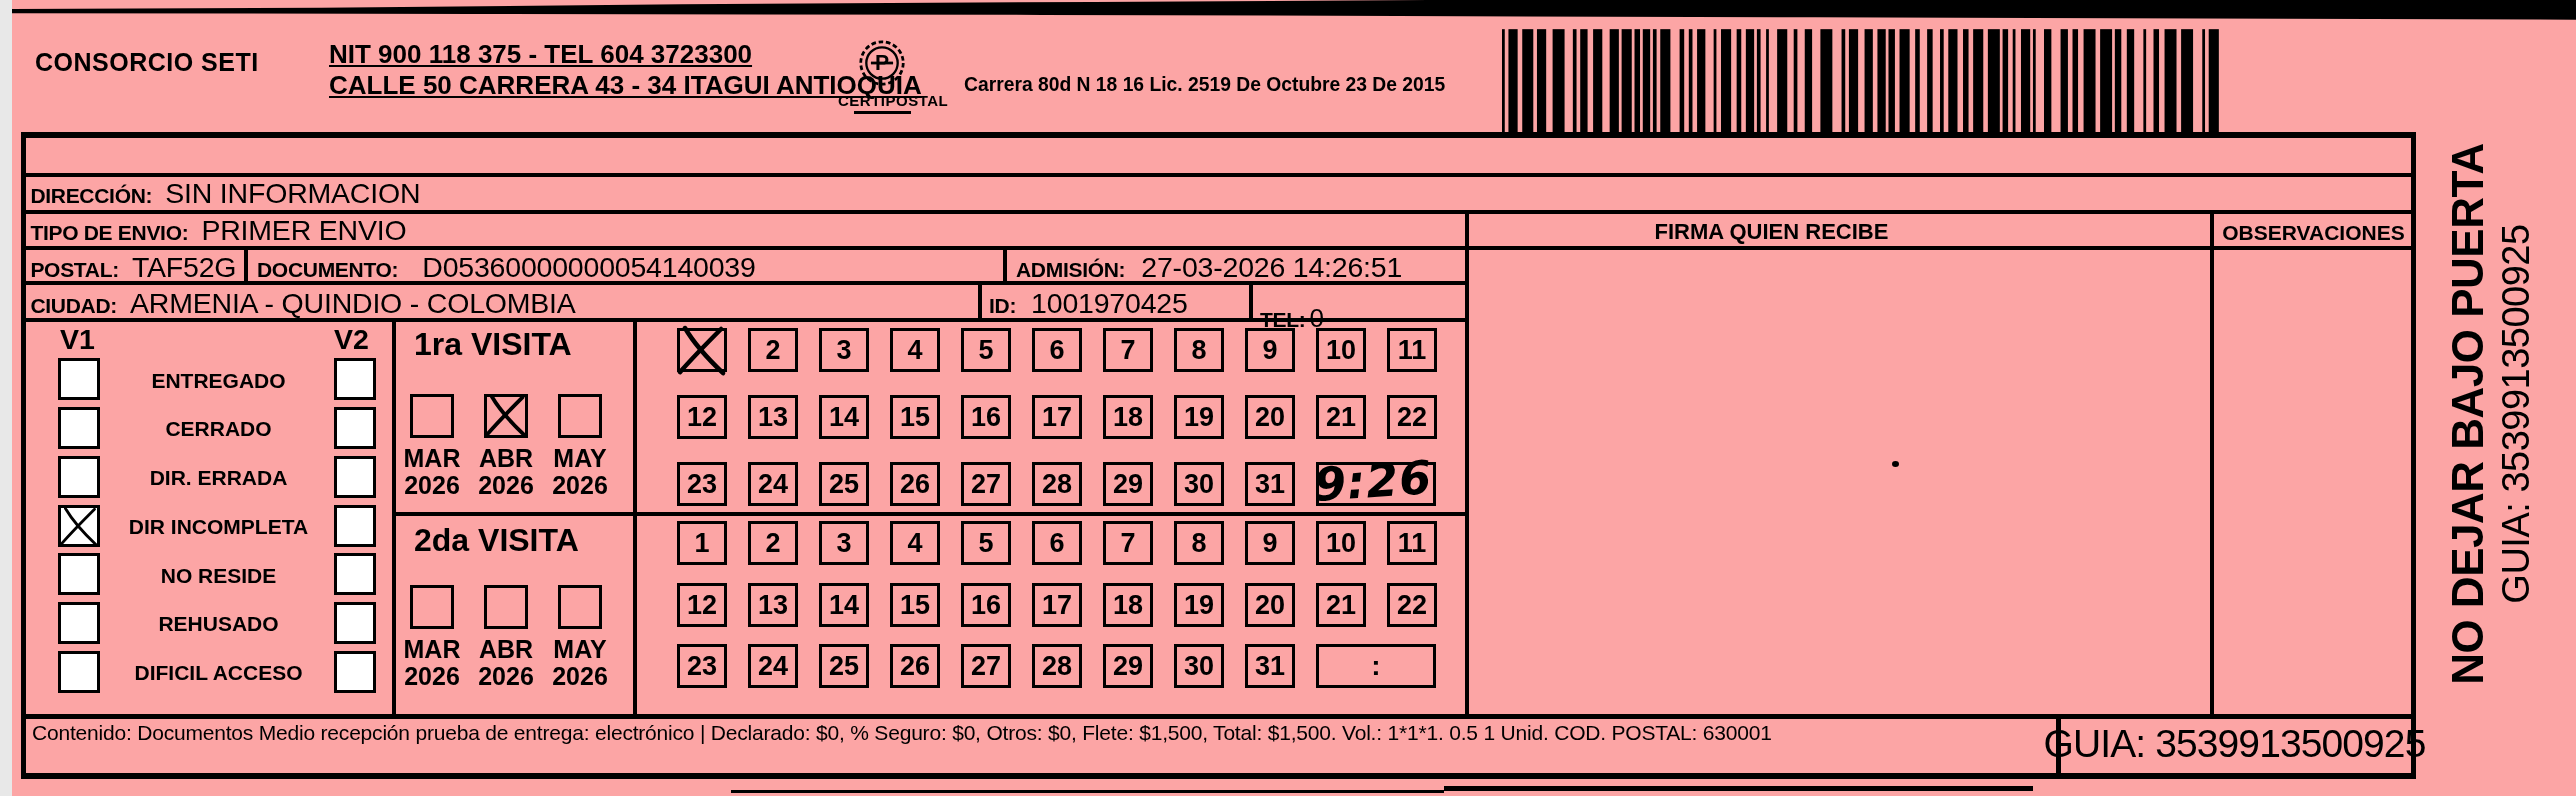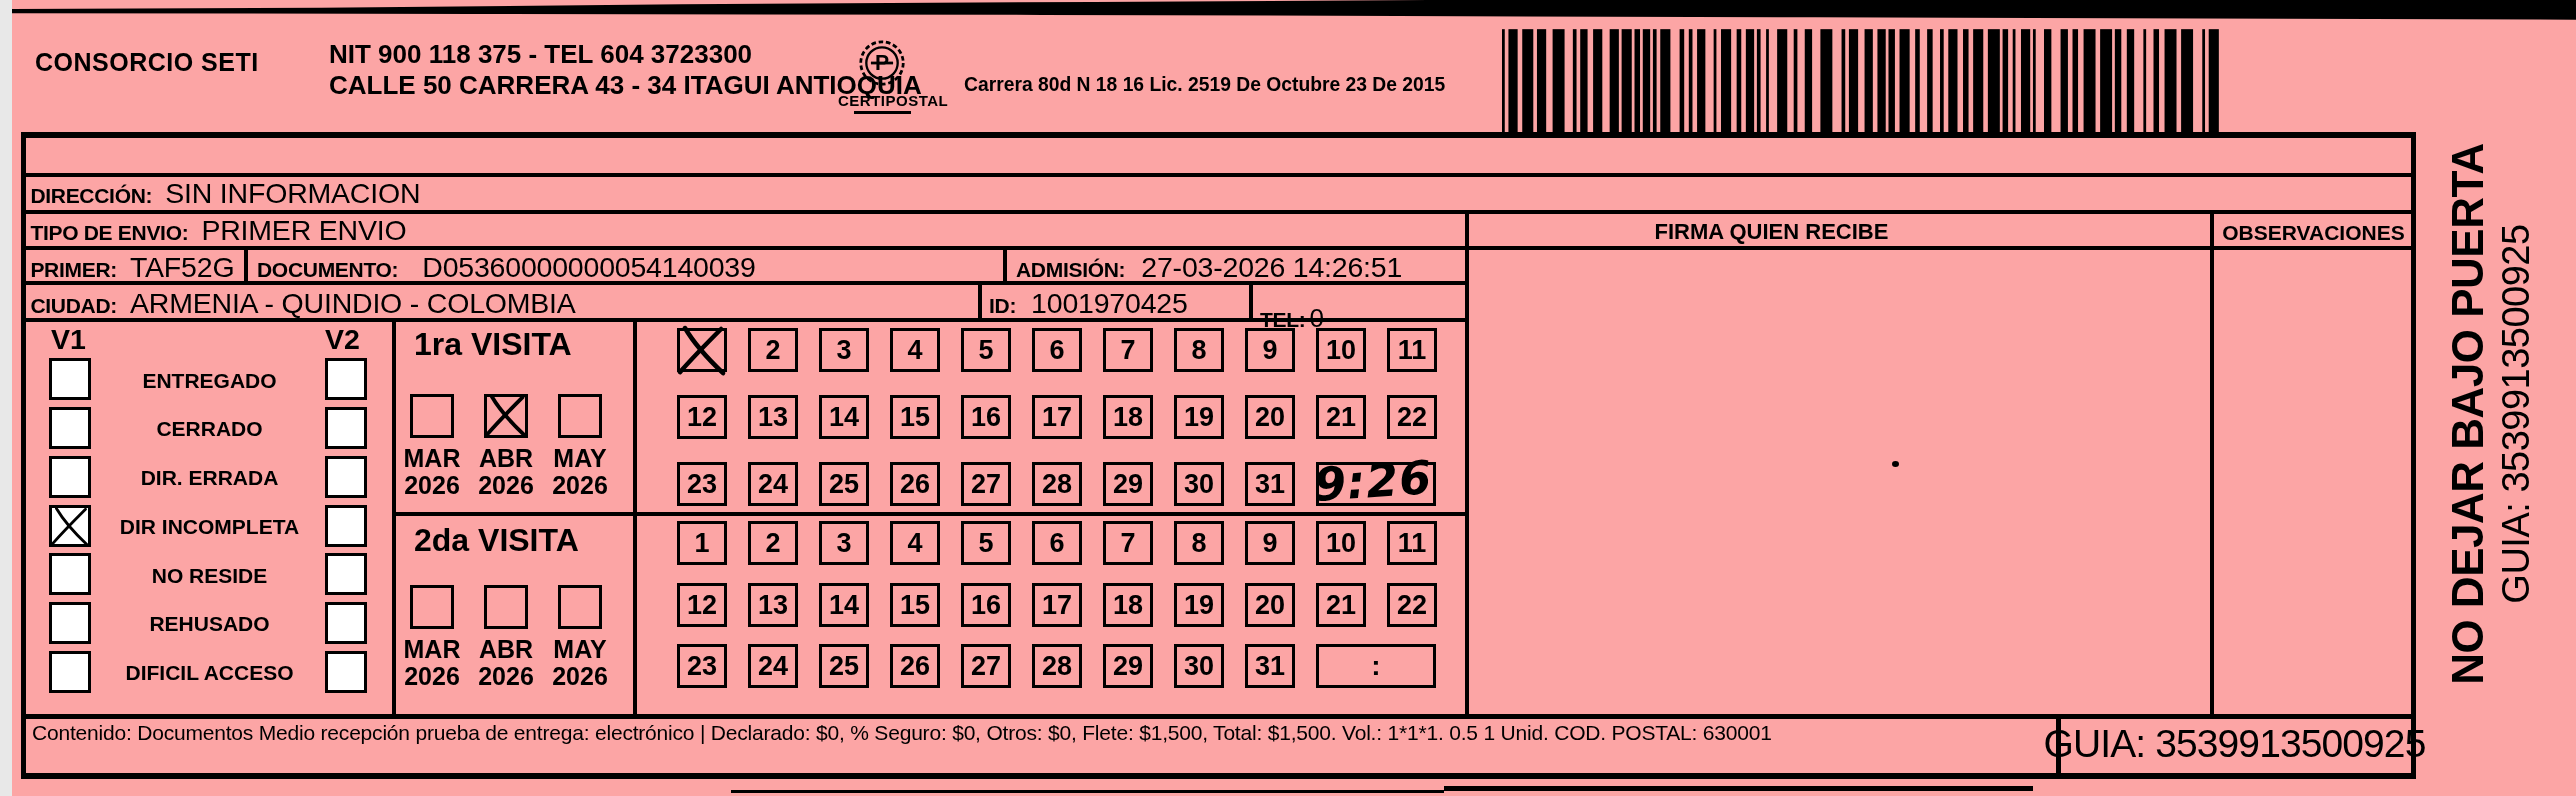--- a/index.html
+++ b/index.html
@@ -12,21 +12,21 @@
   .scan-top{
     position:absolute; left:0; top:0; width:2576px; height:24px; background:#000;
     clip-path:polygon(0 38%, 12% 32%, 26% 18%, 42% 8%, 55% 0%, 100% 0%, 100% 82%, 70% 72%, 40% 62%, 18% 58%, 0 55%);
   }
   .scan-right{position:absolute; left:2568px; top:51px; width:3.7px; height:746px; background:#000;}
   .scan-bottom-a{position:absolute; left:719px; top:790px; width:713px; height:2.8px; background:#000;}
   .scan-bottom-b{position:absolute; left:1432px; top:786px; width:589px; height:4.6px; background:#000;}
   .ink-dot{position:absolute; width:7.4px; height:6.4px; background:#000; border-radius:50%;}
   
   .hdr-company{font-size:25px; font-weight:700; letter-spacing:0.5px; white-space:nowrap;}
-  .hdr-lines{font-size:26px; font-weight:700; line-height:31px; white-space:nowrap;}
+  .hdr-lines{font-size:26px; font-weight:700; line-height:31px; white-space:nowrap;text-decoration:underline;}
   .hdr-cert{font-size:25px; font-weight:700; white-space:nowrap;}
   .hdr-lic{font-size:19.3px; font-weight:700; white-space:nowrap;}
   .logo{width:88px; text-align:center;}
   .logo-cap{font-size:15px; font-weight:700; letter-spacing:0.5px; margin-top:1.8px;}
   .logo-bar{width:57px; height:3.7px; background:#000; margin:1.8px auto 0;}
   
   .hl{position:absolute; background:#000;}
   .vl{position:absolute; background:#000;}
   
   .fieldline{position:absolute; display:flex; align-items:baseline; gap:13px; white-space:nowrap;}
@@ -181,21 +181,21 @@
   <div class="fieldline" style="left:18.4px; top:177px;">
     <span class="lab">DIRECCIÓN:</span>
     <span class="val">SIN INFORMACION</span>
   </div>
   <div class="fieldline" style="left:18.4px; top:214px;">
     <span class="lab">TIPO DE ENVIO:</span>
     <span class="val">PRIMER ENVIO</span>
   </div>
 
   <div class="fieldline" style="left:18.4px; top:251px;">
-    <span class="lab">PRIMER:</span>
+    <span class="lab">POSTAL:</span>
     <span class="val">TAF52G</span>
   </div>
   <div class="fieldline" style="left:245px; top:251px; gap:24px;">
     <span class="lab">DOCUMENTO:</span>
     <span class="val">D05360000000054140039</span>
   </div>
   <div class="fieldline" style="left:1004px; top:251px; gap:16px;">
     <span class="lab">ADMISIÓN:</span>
     <span class="val">27-03-2026 14:26:51</span>
   </div>
@@ -211,21 +211,21 @@
   <div class="fieldline" style="left:1248px; top:303px; gap:4px;">
     <span class="lab">TEL:</span>
     <span class="val" style="font-size:26px;">0</span>
   </div>
 
   <div class="hdrcell" style="left:1457px; top:219px; width:605px; font-size:22px;">FIRMA QUIEN RECIBE</div>
   <div class="hdrcell" style="left:2202px; top:221px; width:199px; font-size:21px;">OBSERVACIONES</div>
   <div class="abs" style="left:1457px; top:250px; width:741px; height:464px;"></div>
   <div class="abs" style="left:2202px; top:250px; width:198px; height:464px;"></div>
 
-  <div class="abs" style="left:13px; top:318px; width:405px; height:395px;">
+  <div class="abs" style="left:22px; top:318px; width:405px; height:395px;">
     <div class="vhead" style="left:26px; top:4.6px;">V1</div>
     <div class="vhead" style="left:300px; top:4.6px;">V2</div>
 
   <div class="cb" style="left: 24px; top: 40px;"></div>
       <div class="opt-label" style="left: 74px; top: 51px;">ENTREGADO</div>
       <div class="cb" style="left: 300px; top: 40px;"></div>
       <div class="cb" style="left: 24px; top: 89px;"></div>
       <div class="opt-label" style="left: 74px; top: 99px;">CERRADO</div>
       <div class="cb" style="left: 300px; top: 89px;"></div>
       <div class="cb" style="left: 24px; top: 138px;"></div>

